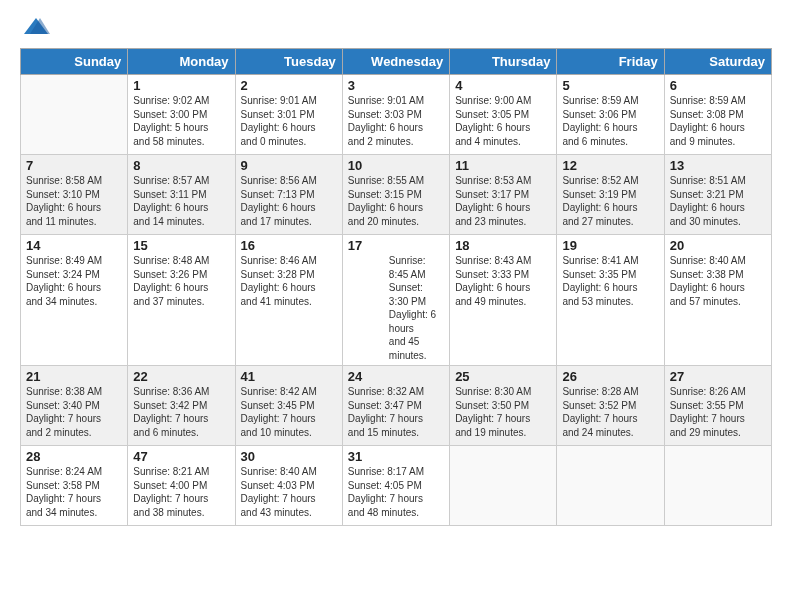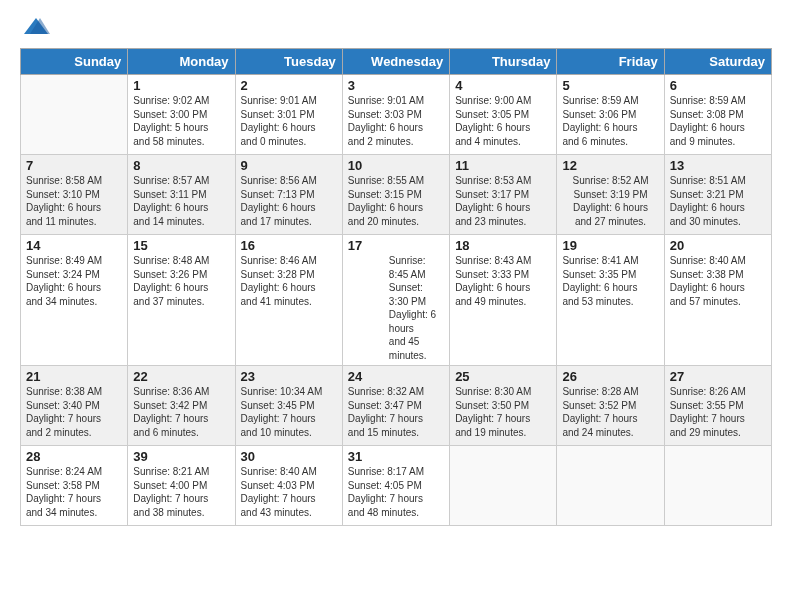--- a/index.html
+++ b/index.html
@@ -210,21 +210,21 @@
           </td>
           <td>
             <span class="day-number">11</span>
             <div class="day-info" style="white-space: pre-line;">Sunrise: 8:53 AM
 Sunset: 3:17 PM
 Daylight: 6 hours
 and 23 minutes.</div>
           </td>
           <td>
             <span class="day-number">12</span>
-            <div class="day-info" style="white-space: pre-line; text-align: center;">Sunrise: 8:52 AM
+            <div class="day-info" style="white-space: pre-line;">Sunrise: 8:52 AM
 Sunset: 3:19 PM
 Daylight: 6 hours
 and 27 minutes.</div>
           </td>
           <td>
             <span class="day-number">13</span>
             <div class="day-info" style="white-space: pre-line;">Sunrise: 8:51 AM
 Sunset: 3:21 PM
 Daylight: 6 hours
 and 30 minutes.</div>
@@ -290,22 +290,22 @@
 and 2 minutes.</div>
           </td>
           <td>
             <span class="day-number">22</span>
             <div class="day-info" style="white-space: pre-line;">Sunrise: 8:36 AM
 Sunset: 3:42 PM
 Daylight: 7 hours
 and 6 minutes.</div>
           </td>
           <td>
-            <span class="day-number">23</span>
-            <div class="day-info" style="white-space: pre-line;">Sunrise: 10:34 AM
+            <span class="day-number">41</span>
+            <div class="day-info" style="white-space: pre-line;">Sunrise: 8:42 AM
 Sunset: 3:45 PM
 Daylight: 7 hours
 and 10 minutes.</div>
           </td>
           <td>
             <span class="day-number">24</span>
             <div class="day-info" style="white-space: pre-line;">Sunrise: 8:32 AM
 Sunset: 3:47 PM
 Daylight: 7 hours
 and 15 minutes.</div>
@@ -334,21 +334,21 @@
         </tr>
         <tr>
           <td>
             <span class="day-number">28</span>
             <div class="day-info" style="white-space: pre-line;">Sunrise: 8:24 AM
 Sunset: 3:58 PM
 Daylight: 7 hours
 and 34 minutes.</div>
           </td>
           <td>
-            <span class="day-number">39</span>
+            <span class="day-number">47</span>
             <div class="day-info" style="white-space: pre-line;">Sunrise: 8:21 AM
 Sunset: 4:00 PM
 Daylight: 7 hours
 and 38 minutes.</div>
           </td>
           <td>
             <span class="day-number">30</span>
             <div class="day-info" style="white-space: pre-line;">Sunrise: 8:40 AM
 Sunset: 4:03 PM
 Daylight: 7 hours

